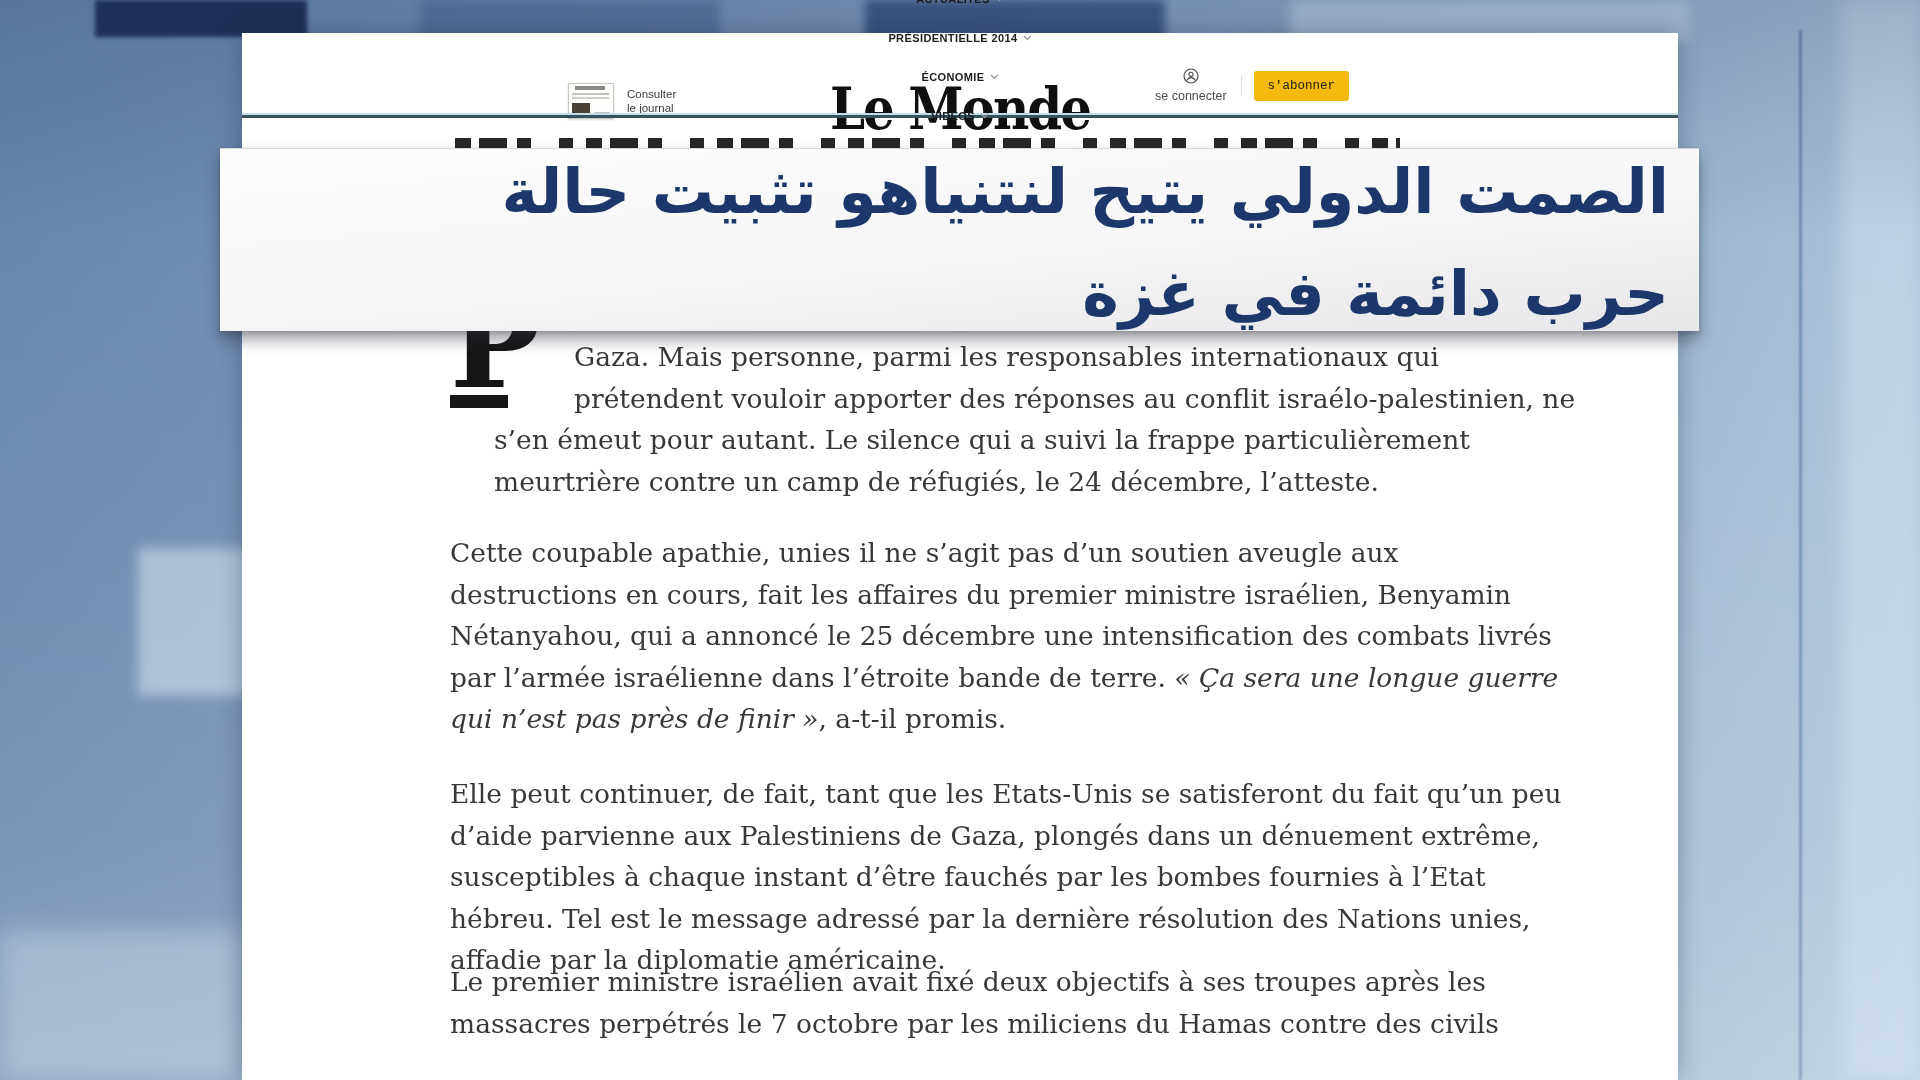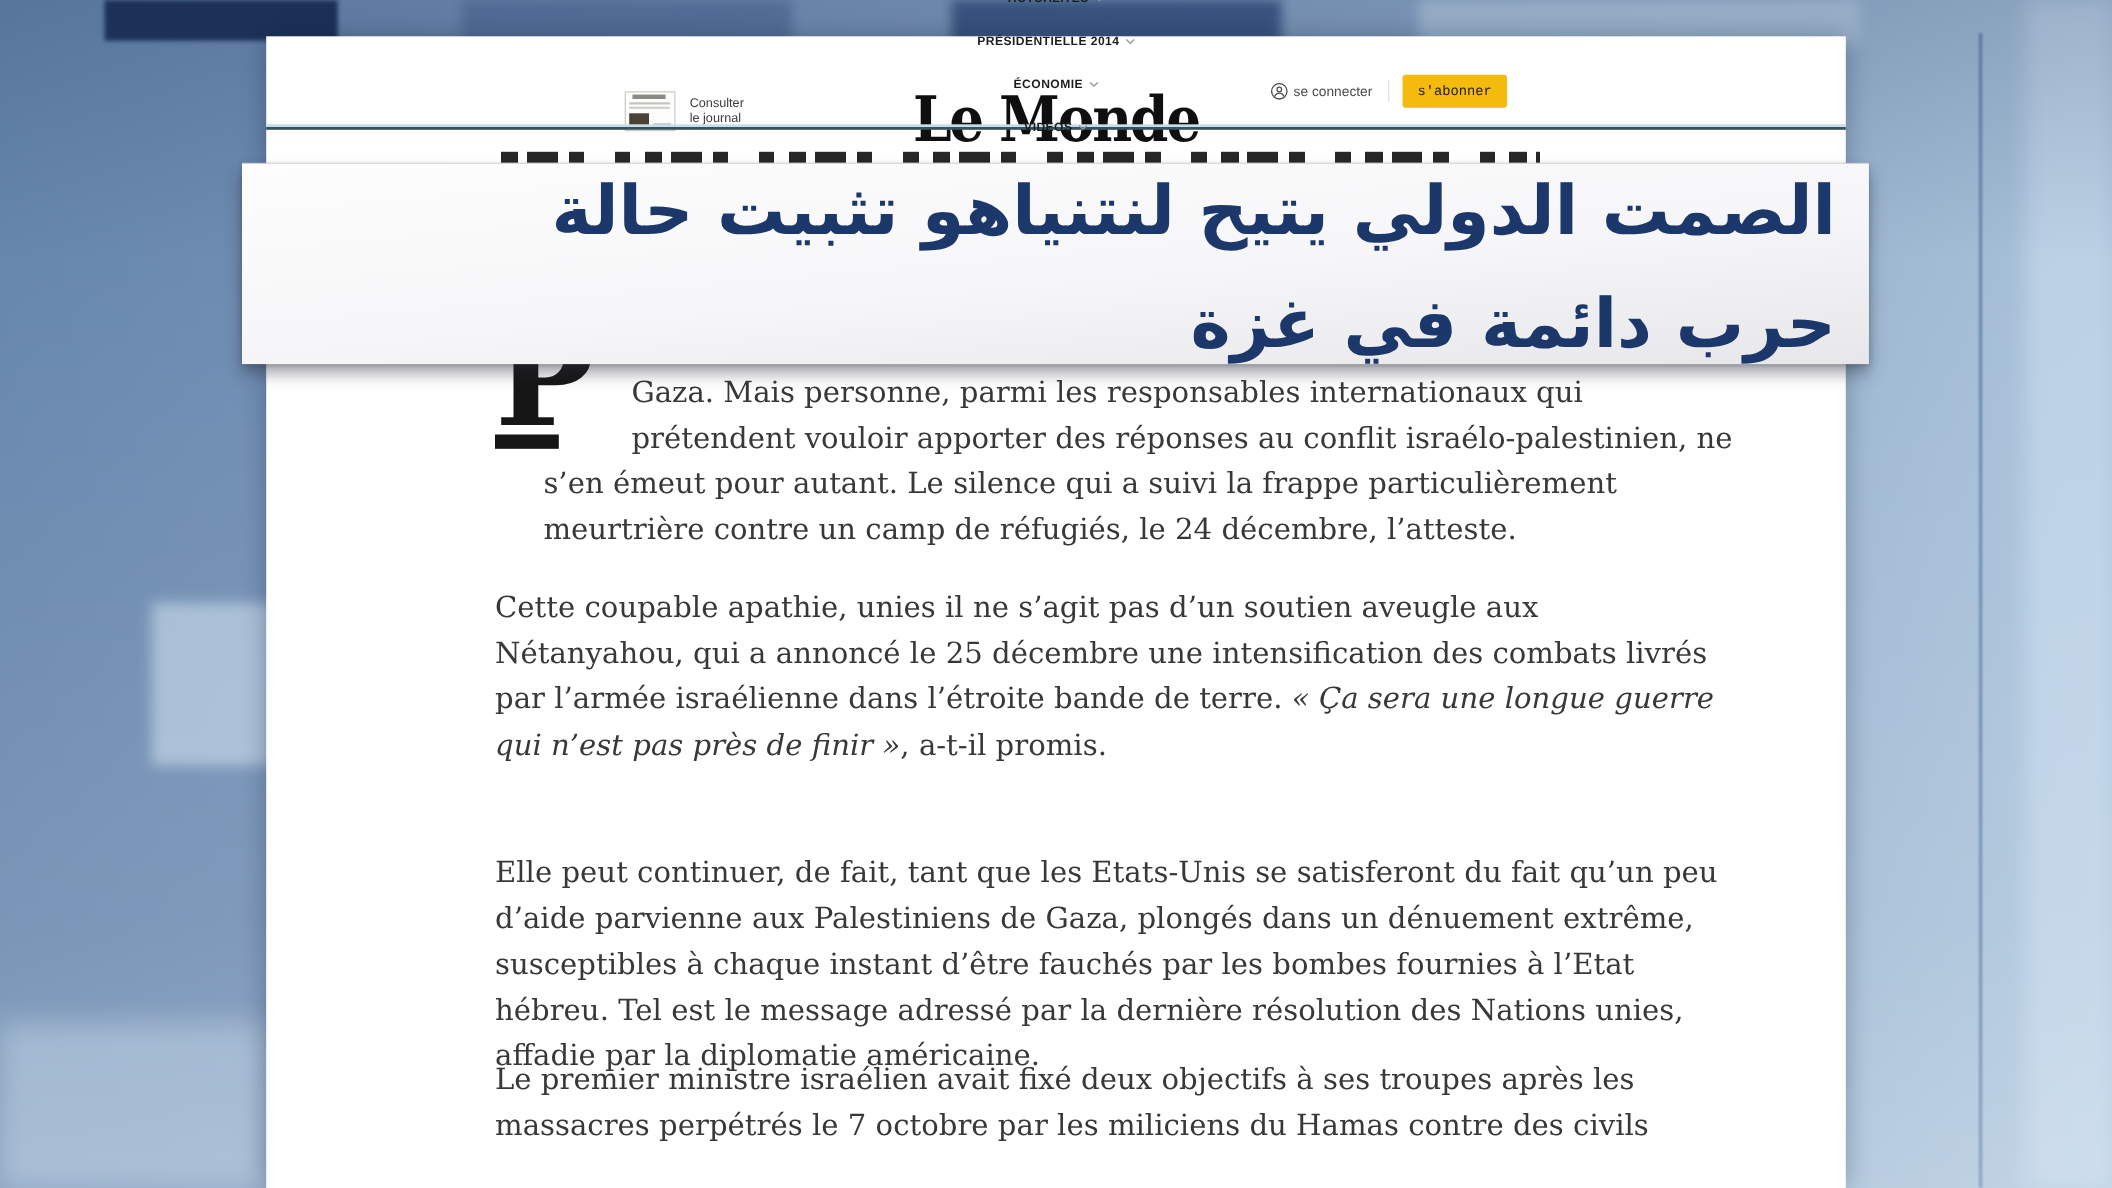--- a/index.html
+++ b/index.html
@@ -32,21 +32,21 @@
   .journal-thumb .jt-title{position:absolute;left:6px;top:2px;width:30px;height:4px;background:#8a8a85;}
   .journal-thumb .jt-l1{position:absolute;left:3px;top:9px;width:37px;height:2px;background:#c3c3bd;}
   .journal-thumb .jt-l2{position:absolute;left:3px;top:13px;width:37px;height:2px;background:#cfcfc9;}
   .journal-thumb .jt-photo{position:absolute;left:3px;bottom:2px;width:18px;height:13px;background:#4a4236;}
   .journal-thumb .jt-l3{position:absolute;right:3px;bottom:4px;width:16px;height:2px;background:#c3c3bd;}
   .journal-text{margin-left:13px;font-size:11.5px;line-height:14px;color:#3c3c3c;padding-top:4px;}
   .logo{position:absolute;left:0;right:0;top:42px;margin:0;text-align:center;
         font-family:"DejaVu Serif","Liberation Serif",serif;font-weight:bold;font-size:50px;color:#0f0f0f;
         letter-spacing:-2px;transform:scaleY(1.14);transform-origin:top center;}
   .account{position:absolute;left:913px;top:35px;display:flex;align-items:center;}
-  .login{display:flex;align-items:center;gap:5px;font-size:12.5px;color:#4c4c4c;cursor:pointer;}
+  .login{display:flex;align-items:center;gap:5px;font-size:12.5px;color:#4c4c4c;cursor:pointer;flex-direction:column;}
   .acct-divider{width:1px;height:20px;background:#ddd;margin:0 12px 0 14px;}
   .subscribe{border:none;border-radius:3px;background:#f5ba0e;color:#1d1d1d;font-size:12.5px;
              font-family:Liberation Mono, monospace;padding:8px 14px;cursor:pointer;font-weight:500;}
 
   
   .rule{position:absolute;left:0;top:80px;width:100%;height:5px;
         background:linear-gradient(180deg,#c4dde8 0,#c4dde8 2px,#36525c 2px,#36525c 5px);}
   nav.mainnav{position:absolute;left:0;top:89px;width:100%;height:28px;display:flex;align-items:center;
         justify-content:center;gap:27px;flex-direction:column;}
   .nav-item{display:flex;align-items:center;gap:5px;font-size:11px;font-weight:700;letter-spacing:.4px;
@@ -205,20 +205,21 @@
 
       <div class="para p1">
         <div class="line indent">Gaza. Mais personne, parmi les responsables internationaux qui</div>
         <div class="line indent">prétendent vouloir apporter des réponses au conflit israélo-palestinien, ne</div>
         <div class="line">s’en émeut pour autant. Le silence qui a suivi la frappe particulièrement</div>
         <div class="line">meurtrière contre un camp de réfugiés, le 24 décembre, l’atteste.</div>
       </div>
 
       <div class="para p2">
         <div class="line">Cette coupable apathie, unies il ne s’agit pas d’un soutien aveugle aux</div>
+        <div class="line">destructions en cours, fait les affaires du premier ministre israélien, Benyamin</div>
         <div class="line">Nétanyahou, qui a annoncé le 25 décembre une intensification des combats livrés</div>
         <div class="line"><span>par l’armée israélienne dans l’étroite bande de terre. </span><em>« Ça sera une longue guerre</em></div>
         <div class="line"><em>qui n’est pas près de finir »</em><span>, a-t-il promis.</span></div>
       </div>
 
       <div class="para p3">
         <div class="line">Elle peut continuer, de fait, tant que les Etats-Unis se satisferont du fait qu’un peu</div>
         <div class="line">d’aide parvienne aux Palestiniens de Gaza, plongés dans un dénuement extrême,</div>
         <div class="line">susceptibles à chaque instant d’être fauchés par les bombes fournies à l’Etat</div>
         <div class="line">hébreu. Tel est le message adressé par la dernière résolution des Nations unies,</div>

